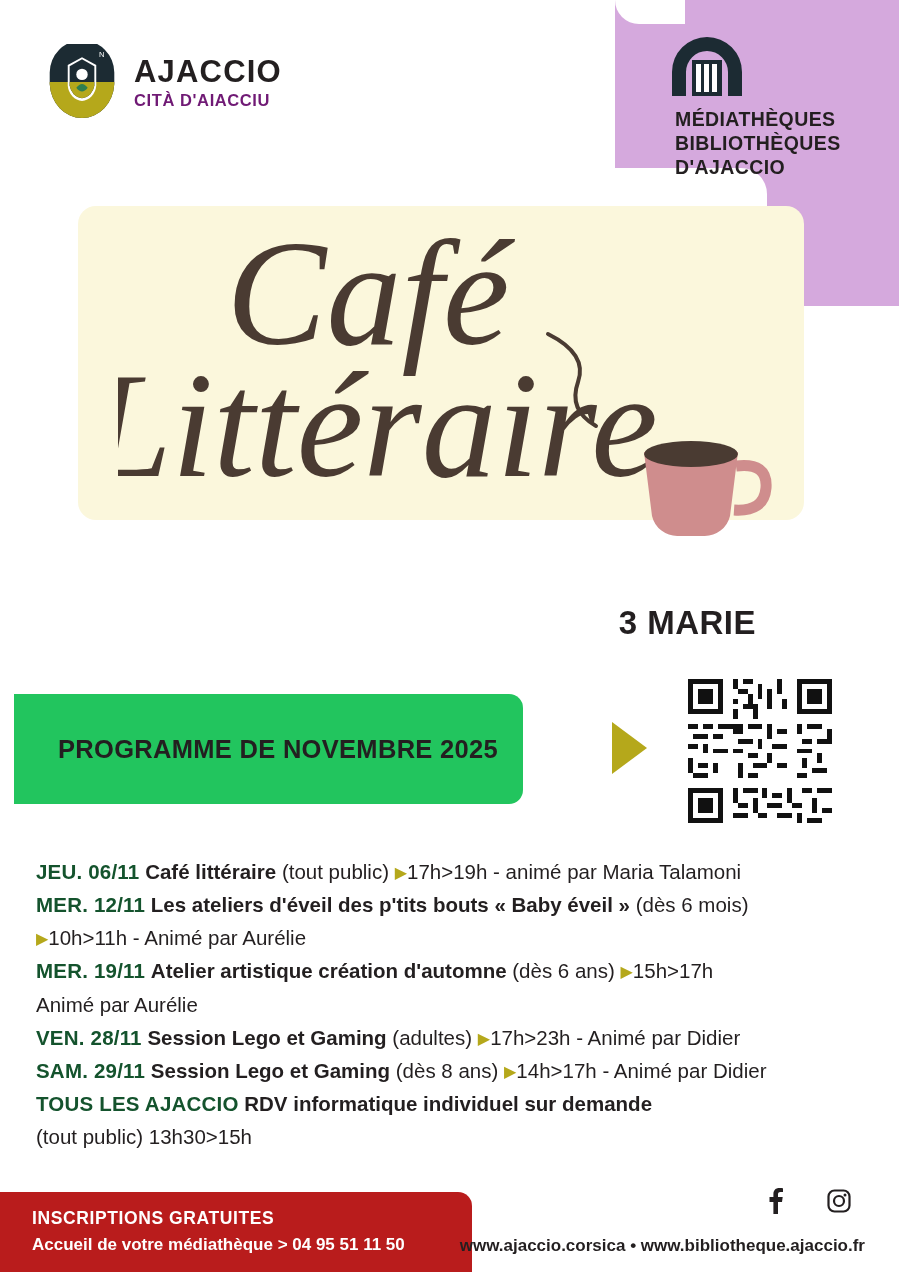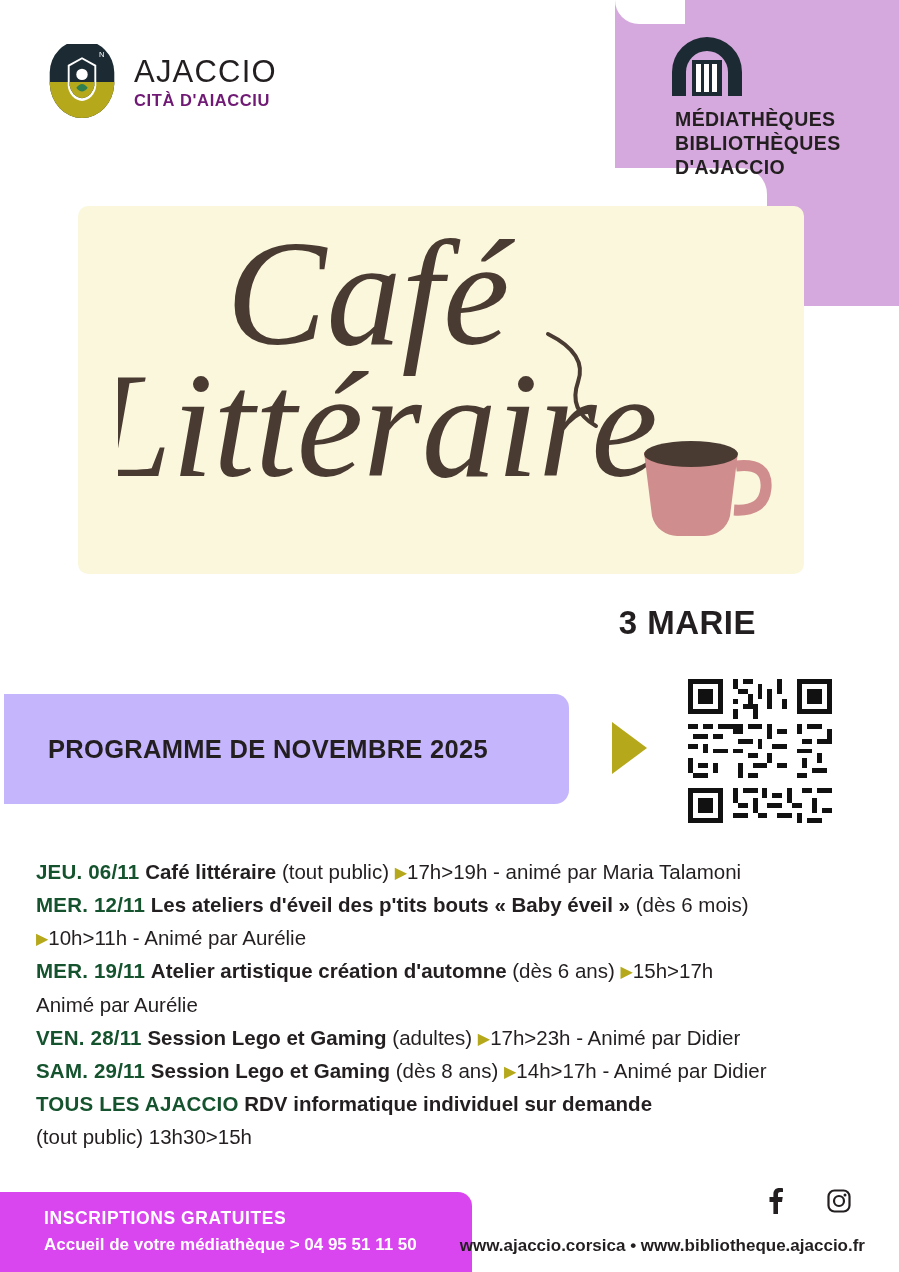--- a/index.html
+++ b/index.html
@@ -57,21 +57,21 @@
     left: 44px;
     top: 44px;
     display: flex;
     align-items: center;
     gap: 14px;
   }
   .ajaccio-crest { width: 76px; height: 76px; }
   .ajaccio-words { line-height: 1; }
   .ajaccio-title {
     font-size: 31px;
-    font-weight: normal;
+    font-weight: bold;
     letter-spacing: 1.2px;
     color: #231f20;
   }
   .ajaccio-sub {
     font-size: 16.5px;
     font-weight: bold;
     letter-spacing: 0.6px;
     color: #701a75;
     margin-top: 5px;
   }
@@ -94,23 +94,23 @@
     color: #231f20;
     margin-left: 8px;
   }
 
   
   .hero {
     position: absolute;
     left: 78px;
     top: 206px;
     width: 726px;
-    height: 368px;
+    height: 314px;
     background: #fbf7dc;
-    border-radius: 10px;
+    border-radius: 18px;
   }
   .hero-script {
     position: absolute;
     left: 40px;
     top: 8px;
     width: 600px;
     height: 310px;
   }
   .hero-cup {
     position: absolute;
@@ -134,25 +134,25 @@
     top: 398px;
     font-size: 33px;
     font-weight: bold;
     color: #231f20;
     letter-spacing: 0.5px;
   }
 
   
   .prog-band {
     position: absolute;
-    left: 4px;
+    left: 14px;
     top: 694px;
-    width: 565px;
+    width: 509px;
     height: 110px;
-    background: #c4b5fd;
+    background: #22c55e;
     border-top-right-radius: 14px;
     border-bottom-right-radius: 14px;
     display: flex;
     align-items: center;
   }
   .prog-band span {
     margin-left: 44px;
     font-size: 25.5px;
     font-weight: bold;
     letter-spacing: 0.3px;
@@ -200,24 +200,24 @@
     letter-spacing: 0;
   }
 
   
   .footer-band {
     position: absolute;
     left: 0;
     bottom: 0;
     width: 472px;
     height: 80px;
-    background: #d946ef;
+    background: #b91c1c;
     border-top-right-radius: 14px;
     color: #ffffff;
-    padding: 16px 0 0 44px;
+    padding: 16px 0 0 32px;
     box-sizing: border-box;
   }
   .footer-title {
     font-size: 17.5px;
     font-weight: bold;
     letter-spacing: 0.6px;
   }
   .footer-sub {
     margin-top: 6px;
     font-size: 17px;

